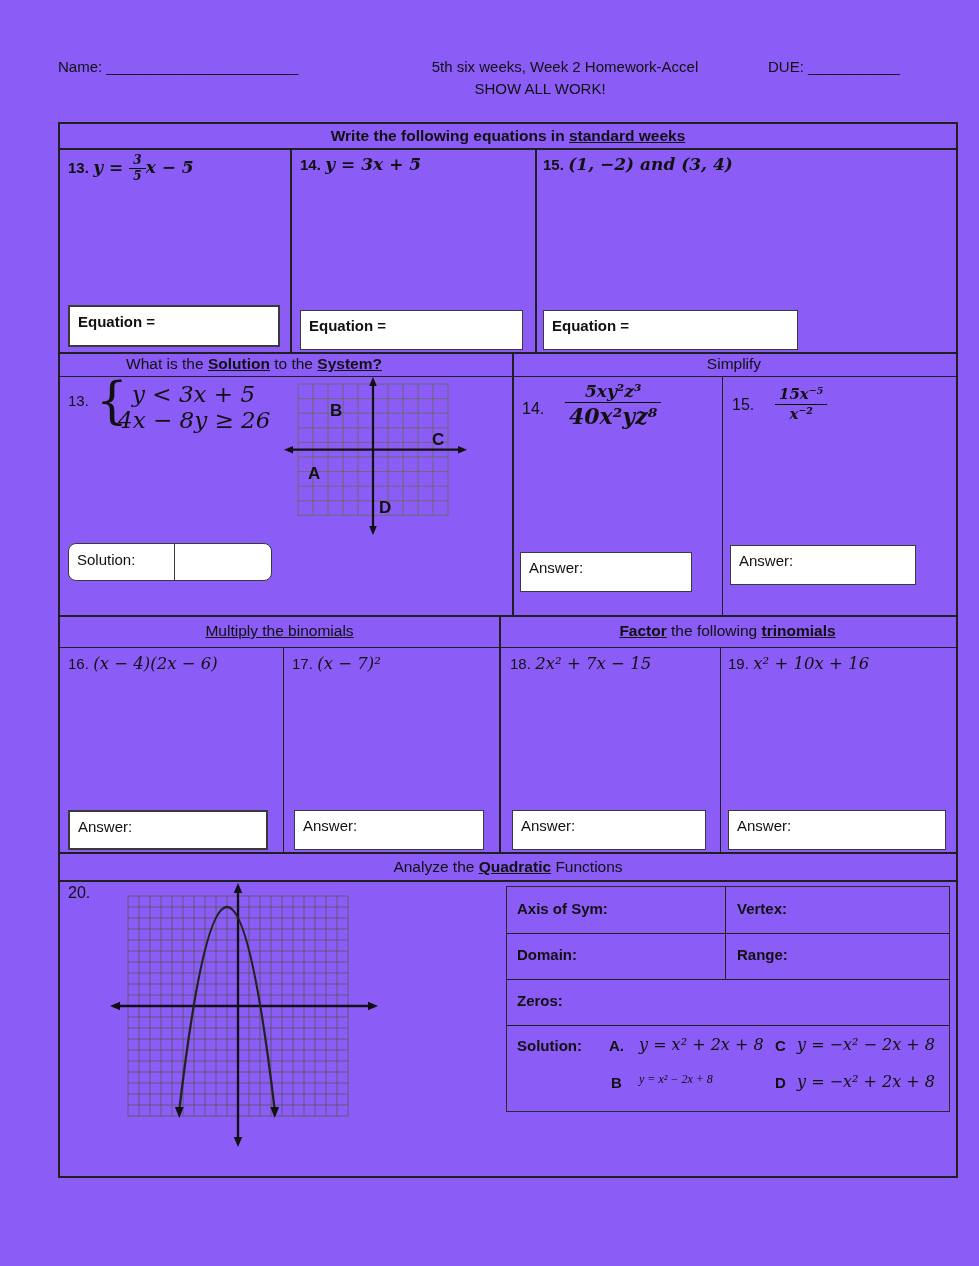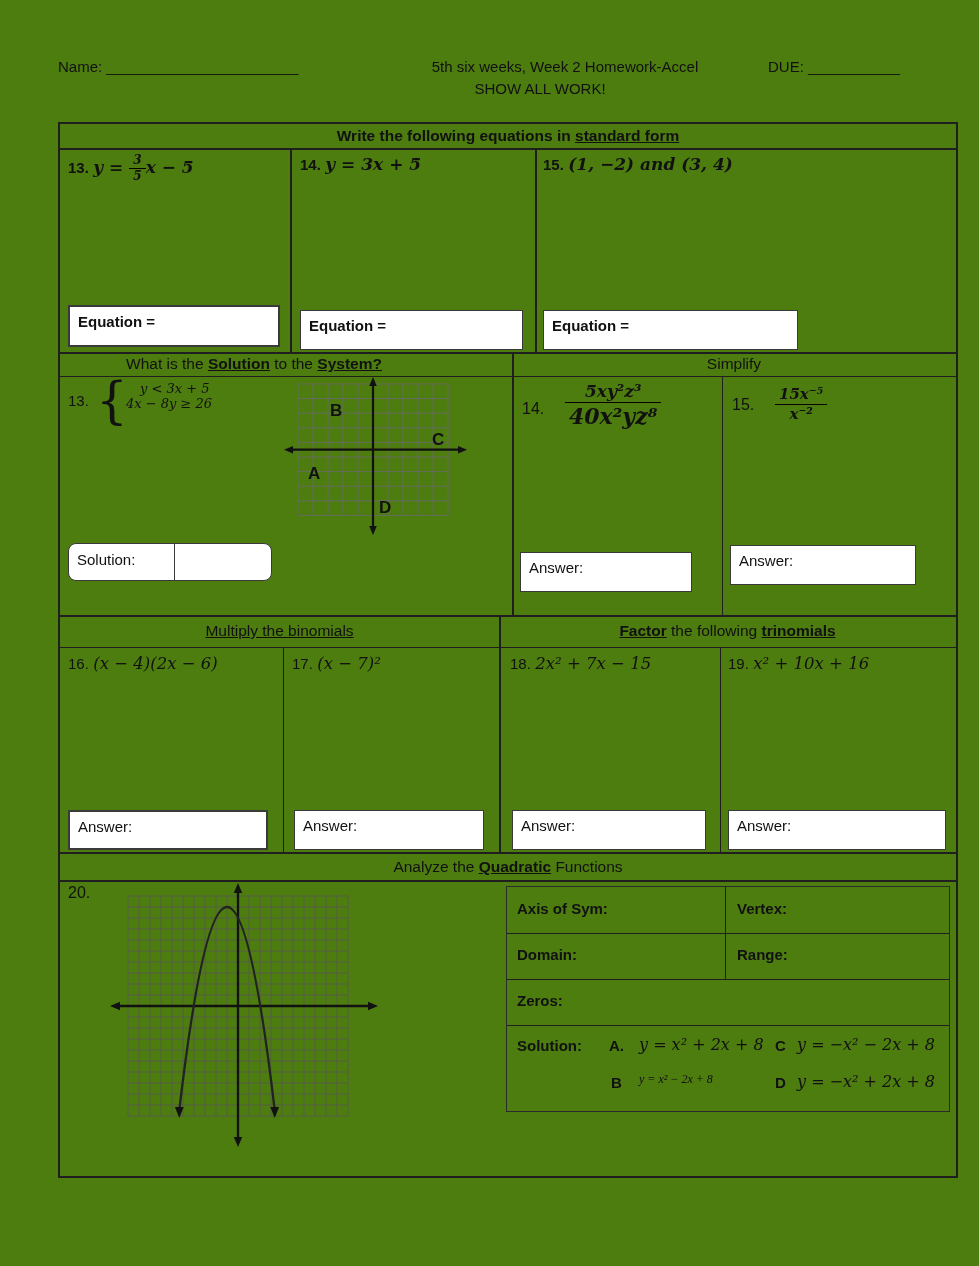--- a/index.html
+++ b/index.html
@@ -1,16 +1,16 @@
 <!DOCTYPE html>
 <html><head>
 <meta charset="utf-8">
 <style>
   html,body{margin:0;padding:0;background:#e8e8e8;}
-  #page{position:relative;width:979px;height:1266px;background:#4d7c0f;overflow:hidden;
+  #page{position:relative;width:979px;height:1266px;background:#8b5cf6;overflow:hidden;
         font-family:"Liberation Sans",sans-serif;color:#111;}
   .abs{position:absolute;}
   .sans{font-family:"Liberation Sans",sans-serif;}
   .math{font-family:"DejaVu Serif",serif;font-style:italic;}
   .mathb{font-family:"DejaVu Serif",serif;font-style:italic;font-weight:700;}
   .u{text-decoration:underline;}
   .bu{font-weight:700;text-decoration:underline;}
   .b{font-weight:700;}
   .ln{position:absolute;background:#1f1f1f;}
   #table{position:absolute;left:58px;top:122px;width:896px;height:1052px;border:2px solid #1f1f1f;}
@@ -48,21 +48,21 @@
 
     <div class="ln" style="left:230px;top:24px;width:1.5px;height:204px;"></div>
     <div class="ln" style="left:475px;top:24px;width:1.5px;height:204px;"></div>
     <div class="ln" style="left:452px;top:228px;width:1.6px;height:263px;"></div>
     <div class="ln" style="left:662px;top:252px;width:1.4px;height:239px;"></div>
     <div class="ln" style="left:439px;top:491px;width:1.6px;height:237px;"></div>
     <div class="ln" style="left:223px;top:523px;width:1.4px;height:205px;"></div>
     <div class="ln" style="left:660px;top:523px;width:1.4px;height:205px;"></div>
 
     <div class="hrow b" style="left:0;top:1px;width:896px;">
-      <span>Write the following equations in </span><span class="u">standard form</span>
+      <span>Write the following equations in </span><span class="u">standard weeks</span>
     </div>
 
     <div class="abs" style="left:8px;top:30px;font-size:16px;">
       <span class="b pnum">13.</span>
       <span class="mathb" style="font-size:17px;">y = </span><span class="frac mathb" style="font-size:12px;"><span class="fn">3</span><span class="fd">5</span></span><span class="mathb" style="font-size:17px;">x − 5</span>
     </div>
     <div class="abs" style="left:240px;top:30px;font-size:16px;">
       <span class="b pnum">14.</span>
       <span class="mathb" style="font-size:17px;">y = 3x + 5</span>
     </div>
@@ -77,21 +77,21 @@
 
     <div class="hrow" style="left:0;top:229px;width:388px;">
       <span>What is the </span><span class="bu">Solution</span><span> to the </span><span class="bu">System?</span>
     </div>
     <div class="hrow" style="left:452px;top:229px;width:444px;">
       <span>Simplify</span>
     </div>
 
     <div class="abs pnum" style="left:8px;top:268px;">13.</div>
     <div class="abs brace" style="left:36px;top:252px;">{</div>
-    <div class="abs math" style="left:66px;top:257px;font-size:13px;">
+    <div class="abs math" style="left:58px;top:257px;font-size:23px;">
       <div style="padding-left:14px;">y &lt; 3x + 5</div>
       <div>4x − 8y ≥ 26</div>
     </div>
 
     <svg class="abs" style="left:222px;top:252px;" width="188" height="162" viewBox="0 0 188 162">
       <path stroke="#6a6a6a" stroke-width="0.9" fill="none" d="M16.0 8V139.4M31.0 8V139.4M46.0 8V139.4M61.0 8V139.4M76.0 8V139.4M91.0 8V139.4M106.0 8V139.4M121.0 8V139.4M136.0 8V139.4M151.0 8V139.4M166.0 8V139.4M16 8.0H166.0M16 22.6H166.0M16 37.2H166.0M16 51.8H166.0M16 66.4H166.0M16 81.0H166.0M16 95.6H166.0M16 110.2H166.0M16 124.8H166.0M16 139.4H166.0"></path>
       <line x1="9" y1="73.7" x2="177" y2="73.7" stroke="#111" stroke-width="2.2"></line>
       <polygon points="2,73.7 11,69.9 11,77.5" fill="#111"></polygon>
       <polygon points="185,73.7 176,69.9 176,77.5" fill="#111"></polygon>
       <line x1="91" y1="8" x2="91" y2="151" stroke="#111" stroke-width="2.2"></line>

